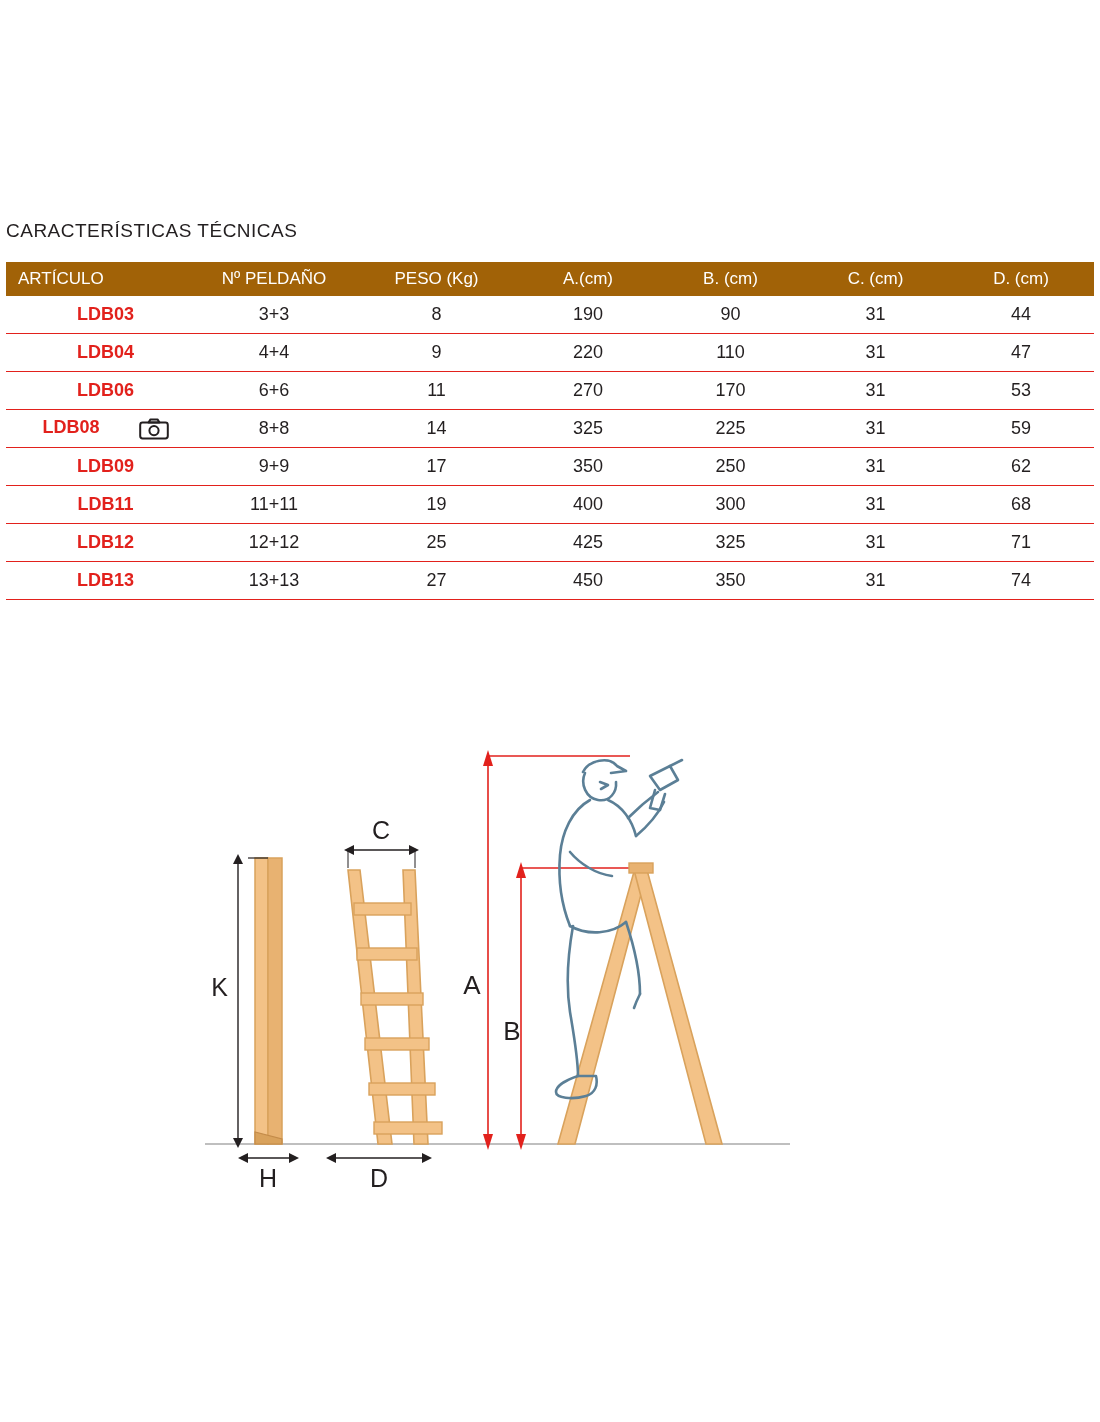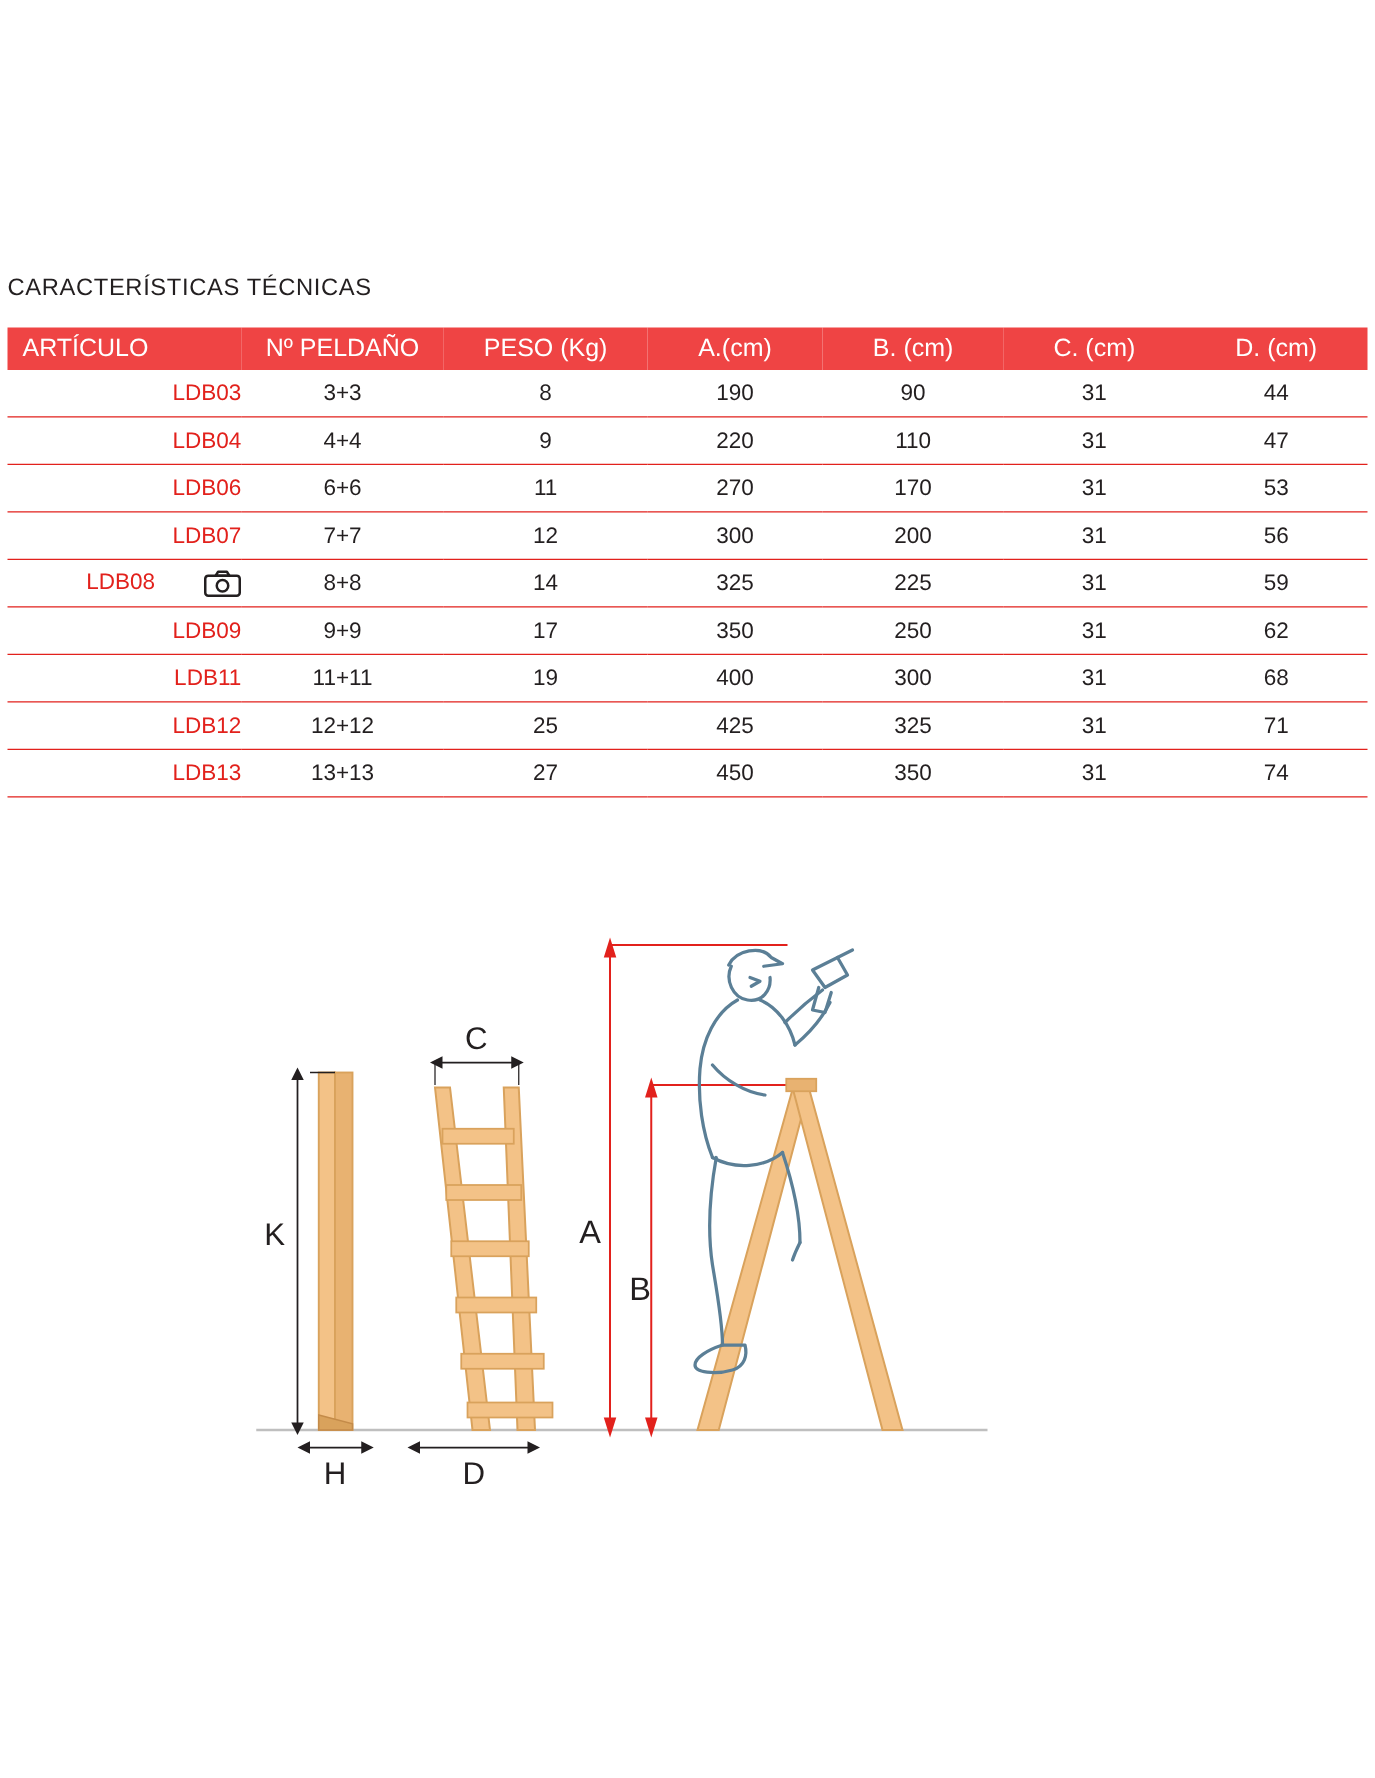--- a/index.html
+++ b/index.html
@@ -33,23 +33,23 @@
   }
   table.spec {
     position: absolute;
     left: 6px;
     top: 262px;
     width: 1088px;
     border-collapse: collapse;
     table-layout: fixed;
   }
   table.spec thead th {
-    background: #ef4444;
+    background: #a16207;
     color: #ffffff;
-    font-size: 20px;
+    font-size: 17px;
     font-weight: 400;
     height: 34px;
     text-align: center;
     vertical-align: middle;
     padding: 0;
   }
   table.spec thead th.col-art {
     text-align: left;
     padding-left: 12px;
   }
@@ -59,24 +59,24 @@
     text-align: center;
     vertical-align: middle;
     border-bottom: 1.6px solid #e2211c;
     padding: 0;
     color: #231f20;
   }
   table.spec tbody tr:first-child td {
     border-top: none;
   }
   table.spec tbody td.art {
-    text-align: right;
+    text-align: center;
     padding-left: 12px;
     color: #e2211c;
-    font-weight: normal;
+    font-weight: bold;
     font-size: 18px;
     position: relative;
   }
   .cam-icon {
     display: inline-block;
     vertical-align: middle;
     margin-left: 34px;
     width: 30px;
     height: 22px;
   }
@@ -137,29 +137,20 @@
         <td>47</td>
       </tr>
       <tr>
         <td class="art"><span>LDB06</span></td>
         <td>6+6</td>
         <td>11</td>
         <td>270</td>
         <td>170</td>
         <td>31</td>
         <td>53</td>
-      </tr>
-      <tr>
-        <td class="art"><span>LDB07</span></td>
-        <td>7+7</td>
-        <td>12</td>
-        <td>300</td>
-        <td>200</td>
-        <td>31</td>
-        <td>56</td>
       </tr>
       <tr>
         <td class="art">
           <span>LDB08</span>
           <span class="cam-icon">
             <svg width="30" height="22" viewBox="0 0 30 22" xmlns="http://www.w3.org/2000/svg">
               <rect x="1.2" y="4.5" width="27.6" height="16" rx="2.4" ry="2.4" fill="none" stroke="#231f20" stroke-width="2"></rect>
               <path d="M9.5 4.5 L11.5 1.4 L18.5 1.4 L20.5 4.5 Z" fill="none" stroke="#231f20" stroke-width="2" stroke-linejoin="round"></path>
               <circle cx="15" cy="12.6" r="4.6" fill="none" stroke="#231f20" stroke-width="2"></circle>
             </svg>

